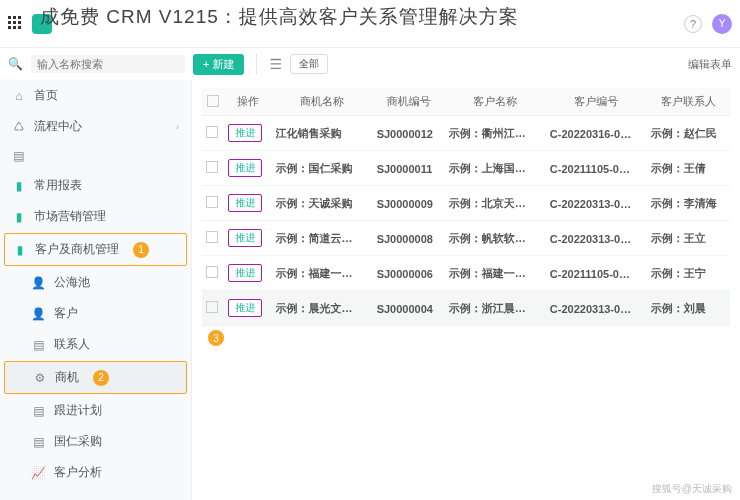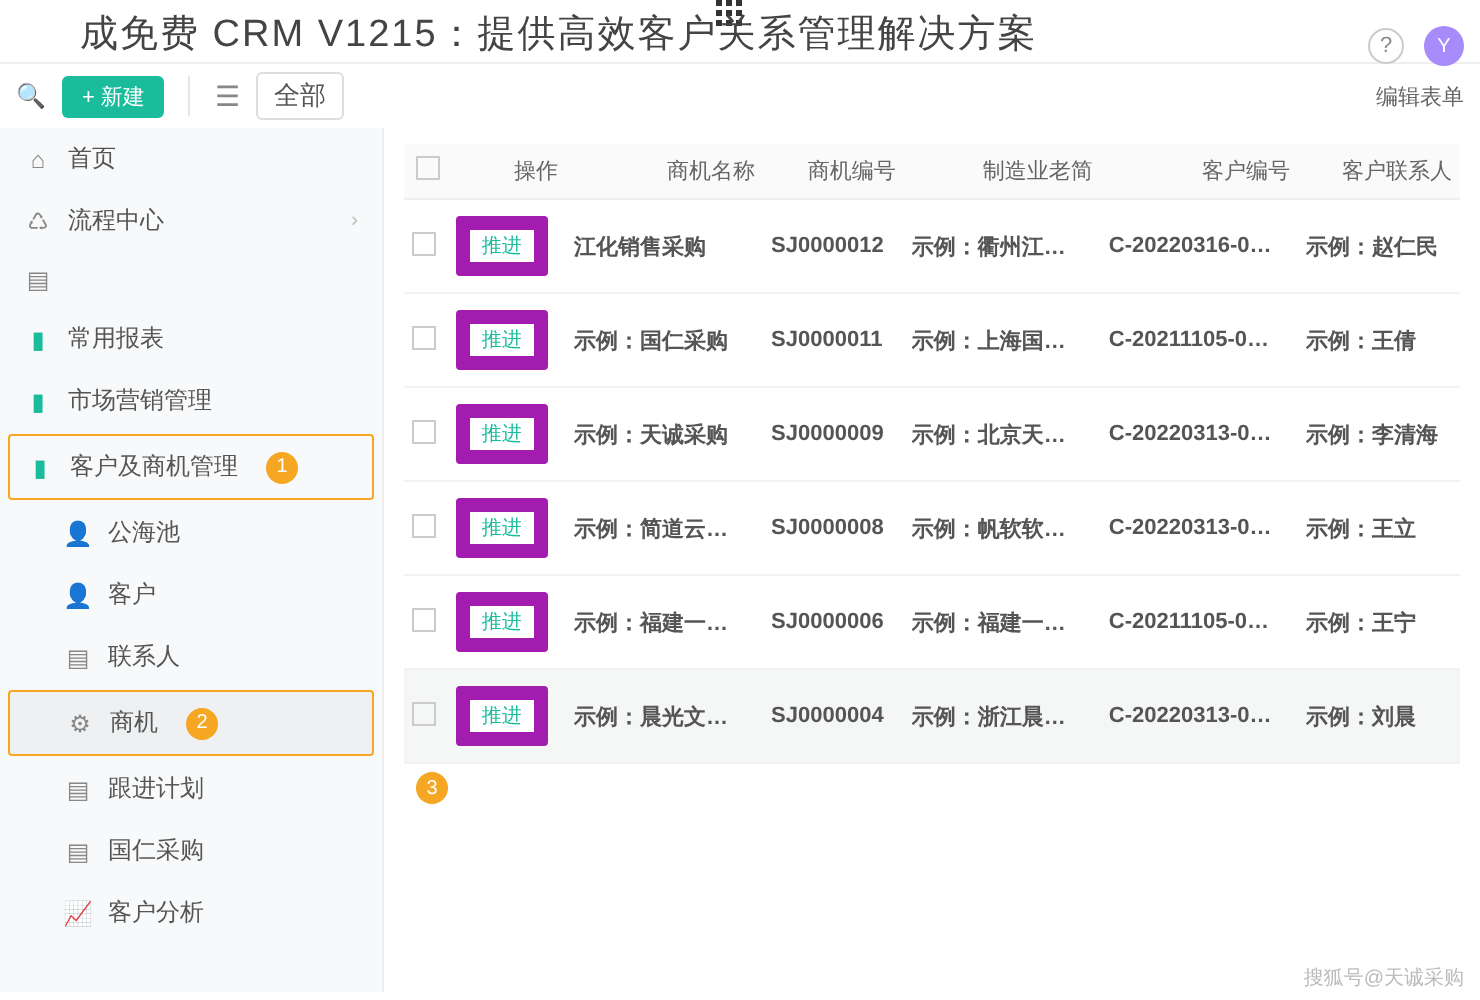--- a/index.html
+++ b/index.html
@@ -1,54 +1,54 @@
 <!DOCTYPE html>
 <html><head>
 <meta charset="utf-8">
 <style>
 * { margin: 0; padding: 0; box-sizing: border-box; }
 body { font-family: "Microsoft YaHei", Arial, sans-serif; font-size: 12px; color: #333; background: #fff; width: 740px; height: 500px; overflow: hidden; position: relative; }
-.topbar { height: 32px; display: flex; align-items: center; padding: 0 8px; border-bottom: 1px solid #eee; position: relative; flex-direction: column; }
+.topbar { height: 48px; display: flex; align-items: center; padding: 0 8px; border-bottom: 1px solid #eee; position: relative; }
 .apps-icon { width: 16px; height: 16px; display: grid; grid-template-columns: repeat(3,3px); grid-template-rows: repeat(3,3px); gap: 2px; margin-right: 8px; }
 .apps-icon span { background: #333; }
 .logo { width: 20px; height: 20px; background: #1abc9c; border-radius: 4px; margin-right: 6px; }
 .title-overlay { position: absolute; top: 4px; left: 40px; right: 10px; font-size: 19px; color: #444; font-weight: 400; z-index: 100; pointer-events: none; letter-spacing: 1px; }
 .header-right { margin-left: auto; display: flex; align-items: center; gap: 10px; }
 .avatar { width: 20px; height: 20px; background: #a78bfa; border-radius: 50%; color: #fff; display: flex; align-items: center; justify-content: center; font-size: 10px; }
 .help-icon { width: 18px; height: 18px; border: 1px solid #ccc; border-radius: 50%; display: flex; align-items: center; justify-content: center; color: #888; font-size: 11px; }
 .searchbar { height: 32px; display: flex; align-items: center; padding: 0 8px; gap: 8px; }
 .search-input { flex: 0 0 100px; border: none; background: #f5f5f5; border-radius: 3px; padding: 3px 6px; font-size: 11px; color: #999; }
 .btn-new { background: #1abc9c; color: #fff; border: none; border-radius: 3px; padding: 3px 10px; font-size: 11px; display: flex; align-items: center; gap: 3px; text-align: right; }
 .divider-v { width: 1px; height: 20px; background: #e5e5e5; margin: 0 4px; }
 .filter-icon { color: #888; font-size: 14px; }
-.tag-all { border: 1px solid #ddd; border-radius: 3px; padding: 2px 8px; font-size: 13px; color: #555; }
+.tag-all { border: 1px solid #ddd; border-radius: 3px; padding: 2px 8px; font-size: 10px; color: #555; }
 .edit-form { margin-left: auto; color: #666; font-size: 11px; }
 .layout { display: flex; height: calc(500px - 68px); }
 .sidebar { width: 192px; background: #f8f9fa; overflow-y: auto; border-right: 1px solid #eee; }
 .nav-item { display: flex; align-items: center; padding: 7px 12px; font-size: 12px; color: #555; gap: 8px; cursor: pointer; position: relative; }
 .nav-item.sub { padding-left: 32px; }
 .nav-item.hl { border: 1px solid #f5a623; border-radius: 2px; margin: 1px 4px 1px 4px; padding-left: 8px; }
 .nav-item.hl.sub { padding-left: 28px; }
 .nav-item.active { background: #eef0f2; }
 .nav-icon { width: 14px; height: 14px; color: #888; display: flex; align-items: center; justify-content: center; font-size: 12px; }
 .nav-icon.folder { color: #1abc9c; }
 .chevron { margin-left: auto; color: #bbb; font-size: 10px; }
 .badge-num { width: 16px; height: 16px; border-radius: 50%; background: #f5a623; color: #fff; font-size: 10px; display: flex; align-items: center; justify-content: center; margin-left: 6px; }
 .main { flex: 1; padding: 8px 10px; overflow: hidden; }
 .toolbar { display: flex; align-items: center; gap: 10px; margin-bottom: 6px; border: 1px solid #f5c78a; border-radius: 2px; padding: 4px 6px; }
 .btn-add { background: #1abc9c; color: #fff; border: none; border-radius: 3px; padding: 4px 10px; font-size: 11px; }
 .toolbar-item { color: #666; font-size: 11px; display: flex; align-items: center; gap: 3px; }
 .toolbar-right { margin-left: auto; display: flex; gap: 6px; }
 .tool-icon { width: 22px; height: 22px; border: 1px solid #ddd; border-radius: 3px; display: flex; align-items: center; justify-content: center; color: #888; font-size: 11px; }
 .table { width: 100%; border-collapse: collapse; font-size: 11px; }
-.table th { text-align: right; padding: 6px 4px; color: #666; font-weight: normal; border-bottom: 1px solid #eee; background: #fafafa; }
+.table th { text-align: center; padding: 6px 4px; color: #666; font-weight: normal; border-bottom: 1px solid #eee; background: #fafafa; }
 .table td { padding: 8px 4px; border-bottom: 1px solid #f2f2f2; color: #555; vertical-align: middle; }
 .table tr.sel { background: #f5f7f7; }
 .chk { width: 12px; height: 12px; border: 1px solid #ccc; display: inline-block; }
-.btn-promote { border: 7px solid #a21caf; color: #1abc9c; background: #fff; border-radius: 2px; padding: 1px 6px; font-size: 10px; }
+.btn-promote { border: 1px solid #a21caf; color: #1abc9c; background: #fff; border-radius: 2px; padding: 1px 6px; font-size: 10px; }
 .ellipsis { max-width: 82px; overflow: hidden; text-overflow: ellipsis; white-space: nowrap; display: inline-block; vertical-align: middle; font-weight: bold; }
 .attribution { position: absolute; bottom: 4px; right: 8px; font-size: 10px; color: #bbb; z-index: 50; }
 .badge-below { text-align: center; margin-top: 4px; }
 </style>
 </head>
 <body>
 
 <div class="topbar">
   <div class="apps-icon">
       <span></span>
@@ -64,20 +64,21 @@
   <div class="logo"></div>
   <div class="title-overlay">成免费 CRM V1215：提供高效客户关系管理解决方案</div>
   <div class="header-right">
     <div class="help-icon">?</div>
     <div class="avatar">Y</div>
   </div>
 </div>
 
 <div class="searchbar">
   <span style="color:#bbb">🔍</span>
+  <input class="search-input" placeholder="输入名称搜索" style="">
   <button class="btn-new">+ 新建</button>
   <div class="divider-v"></div>
   <span class="filter-icon">☰</span>
   <span class="tag-all">全部</span>
   <span class="edit-form">编辑表单</span>
 </div>
 
 <div class="layout">
   <div class="sidebar" id="sidebar">
       <div class="nav-item">
@@ -137,21 +138,21 @@
       <div class="nav-item sub"></div>
     </div>
   <div class="main">
     <table class="table">
       <thead>
           <tr id="thead-row">
             <th><span class="chk"></span></th>
             <th>操作</th>
             <th>商机名称</th>
             <th>商机编号</th>
-            <th>制造业老简</th>
+            <th>客户名称</th>
             <th>客户编号</th>
             <th>客户联系人</th>
           </tr>
         </thead>
       <tbody id="tbody">
           <tr>
             <td><span class="chk"></span></td>
             <td><button class="btn-promote">推进</button></td>
             <td><span class="ellipsis">江化销售采购</span></td>
             <td><span class="ellipsis">SJ0000012</span></td>

